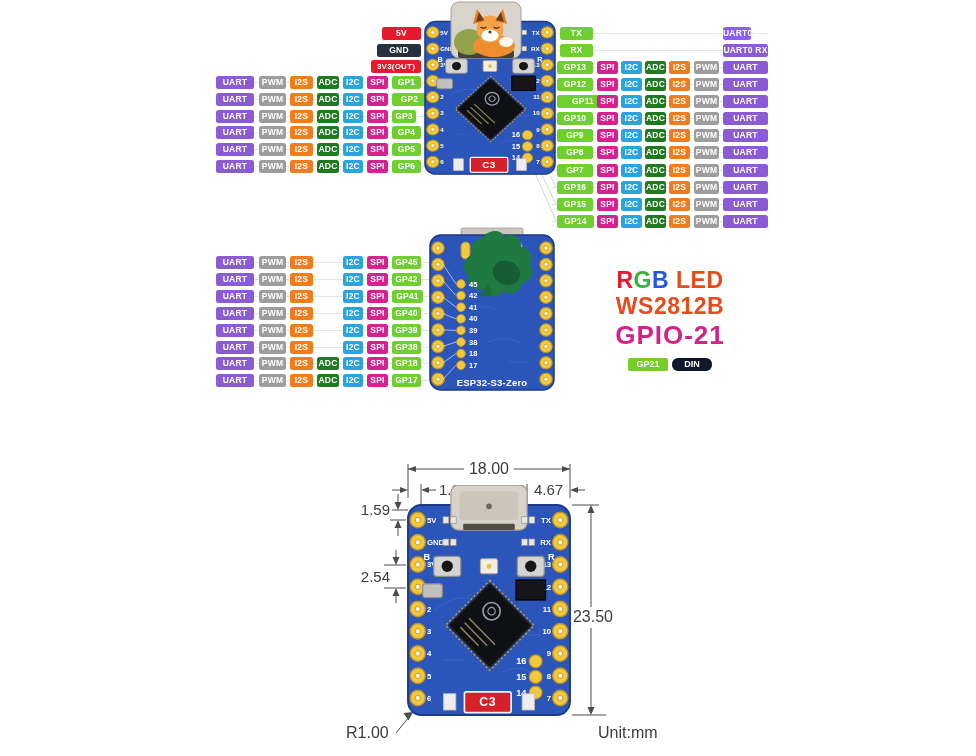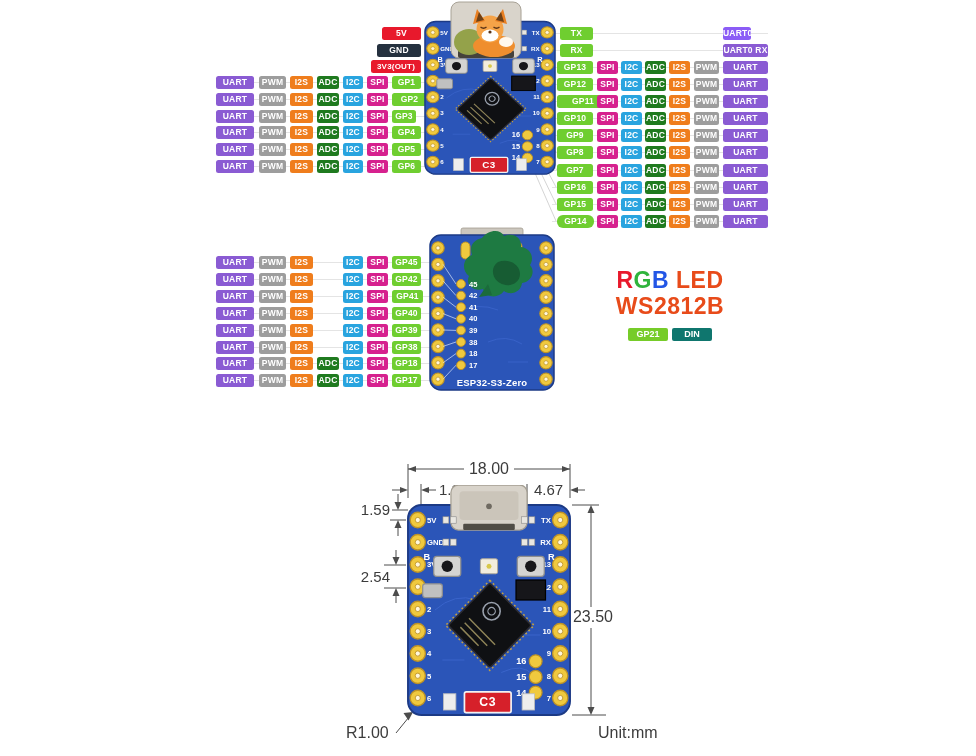--- a/index.html
+++ b/index.html
@@ -361,21 +361,21 @@
       <div class="pill" style="left: 723px; top: 180.6px; width: 45px; background: rgb(138, 91, 211);">UART</div>
       <div class="wire" style="left: 552px; top: 203.6px; width: 216px;"></div>
       <div class="pill" style="left: 557px; top: 197.6px; width: 36px; background: rgb(111, 206, 48);">GP15</div>
       <div class="pill" style="left: 597px; top: 197.6px; width: 21px; background: rgb(214, 33, 142);">SPI</div>
       <div class="pill" style="left: 621px; top: 197.6px; width: 21px; background: rgb(41, 164, 223);">I2C</div>
       <div class="pill" style="left: 645px; top: 197.6px; width: 21px; background: rgb(31, 122, 31);">ADC</div>
       <div class="pill" style="left: 669px; top: 197.6px; width: 21px; background: rgb(239, 125, 28);">I2S</div>
       <div class="pill" style="left: 694px; top: 197.6px; width: 25px; background: rgb(157, 157, 157);">PWM</div>
       <div class="pill" style="left: 723px; top: 197.6px; width: 45px; background: rgb(138, 91, 211);">UART</div>
       <div class="wire" style="left: 552px; top: 220.7px; width: 216px;"></div>
-      <div class="pill" style="left: 557px; top: 214.7px; width: 37px; background: rgb(111, 206, 48); border-radius: 6px;">GP14</div>
+      <div class="pill" style="left: 557px; top: 214.7px; width: 37px; background: rgb(111, 206, 48);">GP14</div>
       <div class="pill" style="left: 597px; top: 214.7px; width: 21px; background: rgb(214, 33, 142);">SPI</div>
       <div class="pill" style="left: 621px; top: 214.7px; width: 21px; background: rgb(41, 164, 223);">I2C</div>
       <div class="pill" style="left: 645px; top: 214.7px; width: 21px; background: rgb(31, 122, 31);">ADC</div>
       <div class="pill" style="left: 669px; top: 214.7px; width: 21px; background: rgb(239, 125, 28);">I2S</div>
       <div class="pill" style="left: 694px; top: 214.7px; width: 25px; background: rgb(157, 157, 157);">PWM</div>
       <div class="pill" style="left: 723px; top: 214.7px; width: 45px; background: rgb(138, 91, 211);">UART</div>
     </div>
   <div class="abs" id="sec-middle" style="left:0;top:0">
       <div class="wire" style="left: 216px; top: 262px; width: 218px;"></div>
       <div class="pill" style="left: 392px; top: 256px; width: 29px; background: rgb(111, 206, 48);">GP45</div>
@@ -456,22 +456,23 @@
     <circle cx="42" cy="32" r="1.6" fill="#5A3418"></circle>
     <ellipse cx="58" cy="42" rx="7" ry="5" fill="#FFF8EE"></ellipse>
   </svg>
 
   <svg class="abs" style="left:428px;top:222px;z-index:2" width="128" height="172" viewBox="0 0 128 172">
       <use href="#sym-back"></use>
     </svg>
 
   <div class="abs rgb-block">
     <div class="rgb-title"><span id="rgb-letters"><span style="color: rgb(232, 25, 44);">R</span><span style="color: rgb(47, 180, 60);">G</span><span style="color: rgb(35, 86, 230);">B</span></span><span id="rgb-rest" style="color: rgb(232, 75, 26);"> LED WS2812B</span></div>
+    <div class="rgb-sub" id="rgb-sub" style="color: rgb(210, 36, 136);">GPIO-21</div>
     <div class="badge-row">
-      <span class="badge" id="badge-gp21" style="background: rgb(118, 204, 41);">GP21</span><span class="badge" id="badge-din" style="background: #0f766e;">DIN</span>
+      <span class="badge" id="badge-gp21" style="background: rgb(118, 204, 41);">GP21</span><span class="badge" id="badge-din" style="background: #0f172a; border-radius: 6px;">DIN</span>
     </div>
   </div>
 
   <svg class="abs dims" style="left:340px;top:452px;z-index:2" width="320" height="302" viewBox="0 0 320 302">
 
     <line x1="68" y1="46" x2="68" y2="12"></line>
     <line x1="230" y1="46" x2="230" y2="12"></line>
     <line x1="68" y1="17" x2="124" y2="17"></line>
     <line x1="174" y1="17" x2="230" y2="17"></line>
     <path class="ah" d="M68,17 l8,-3 v6 z"></path>

